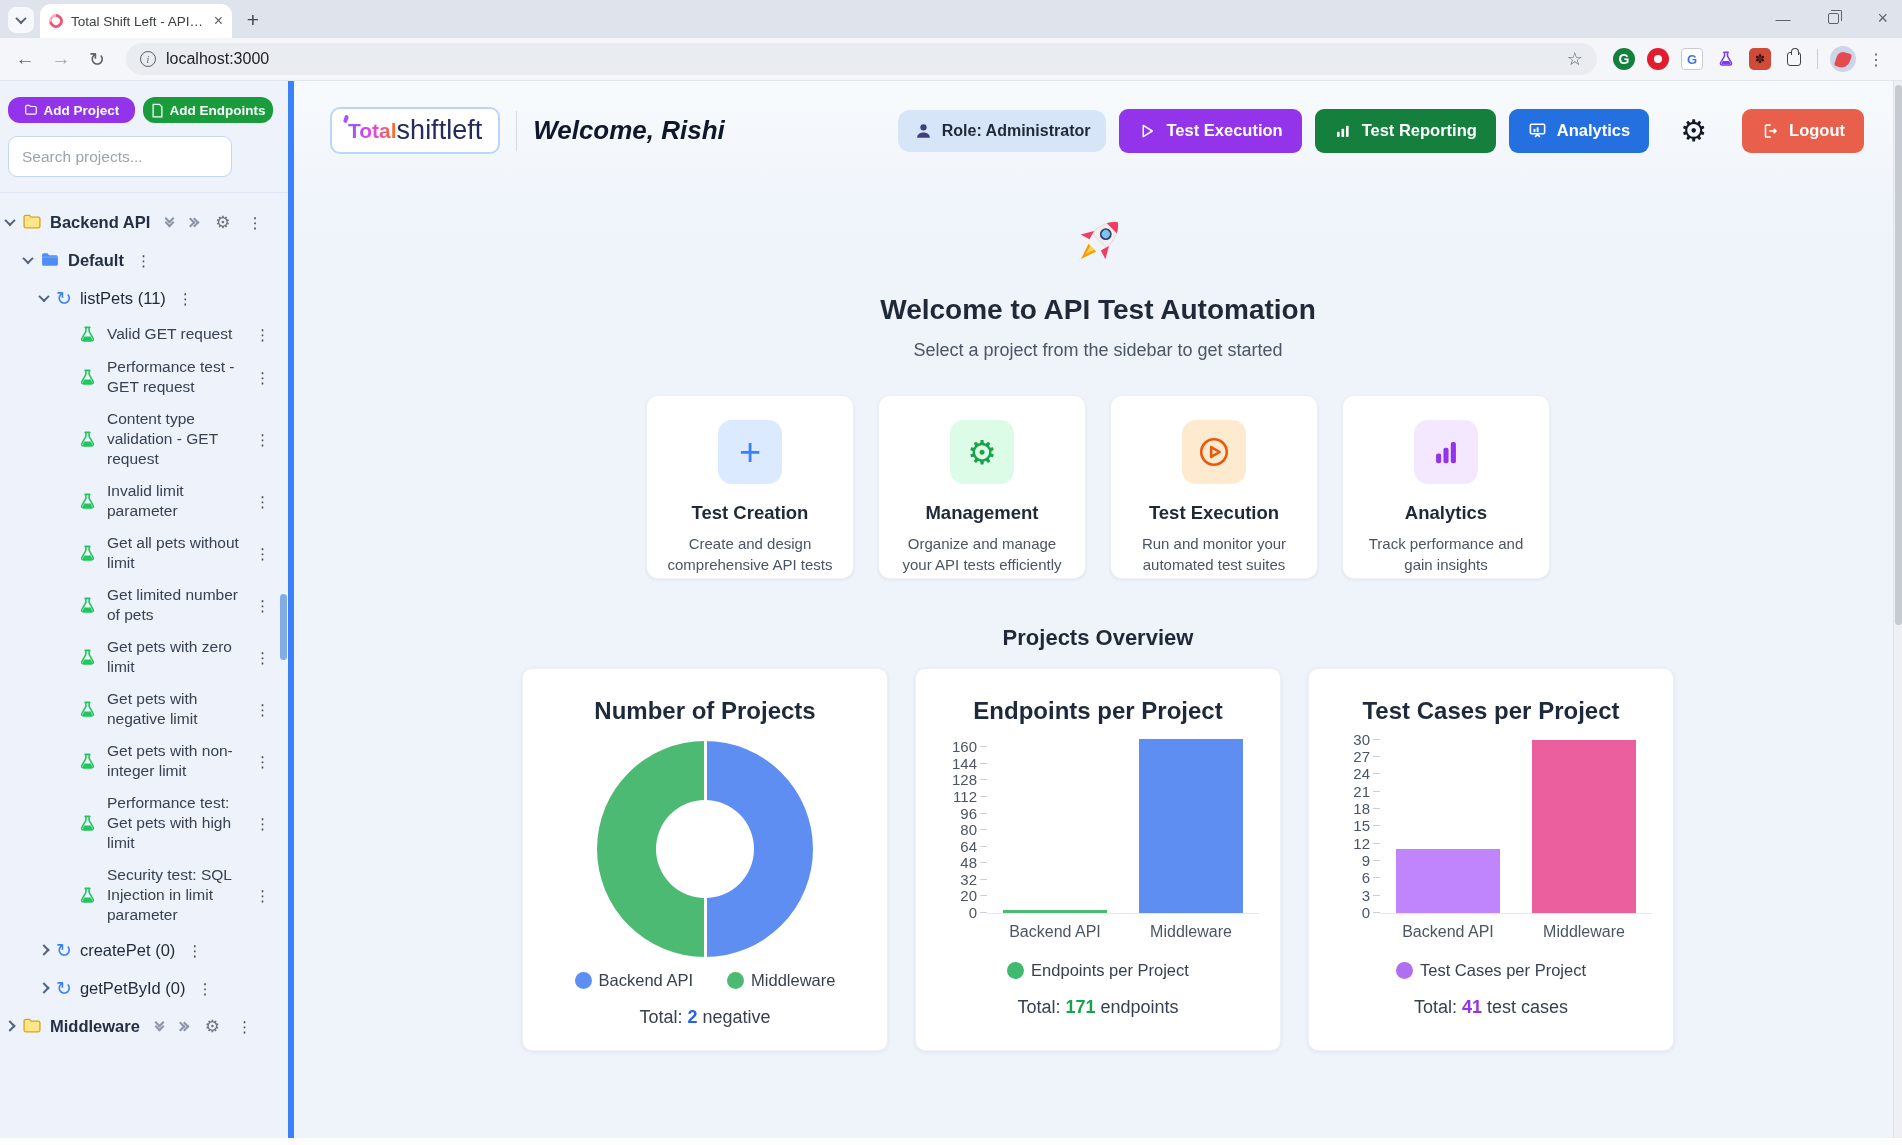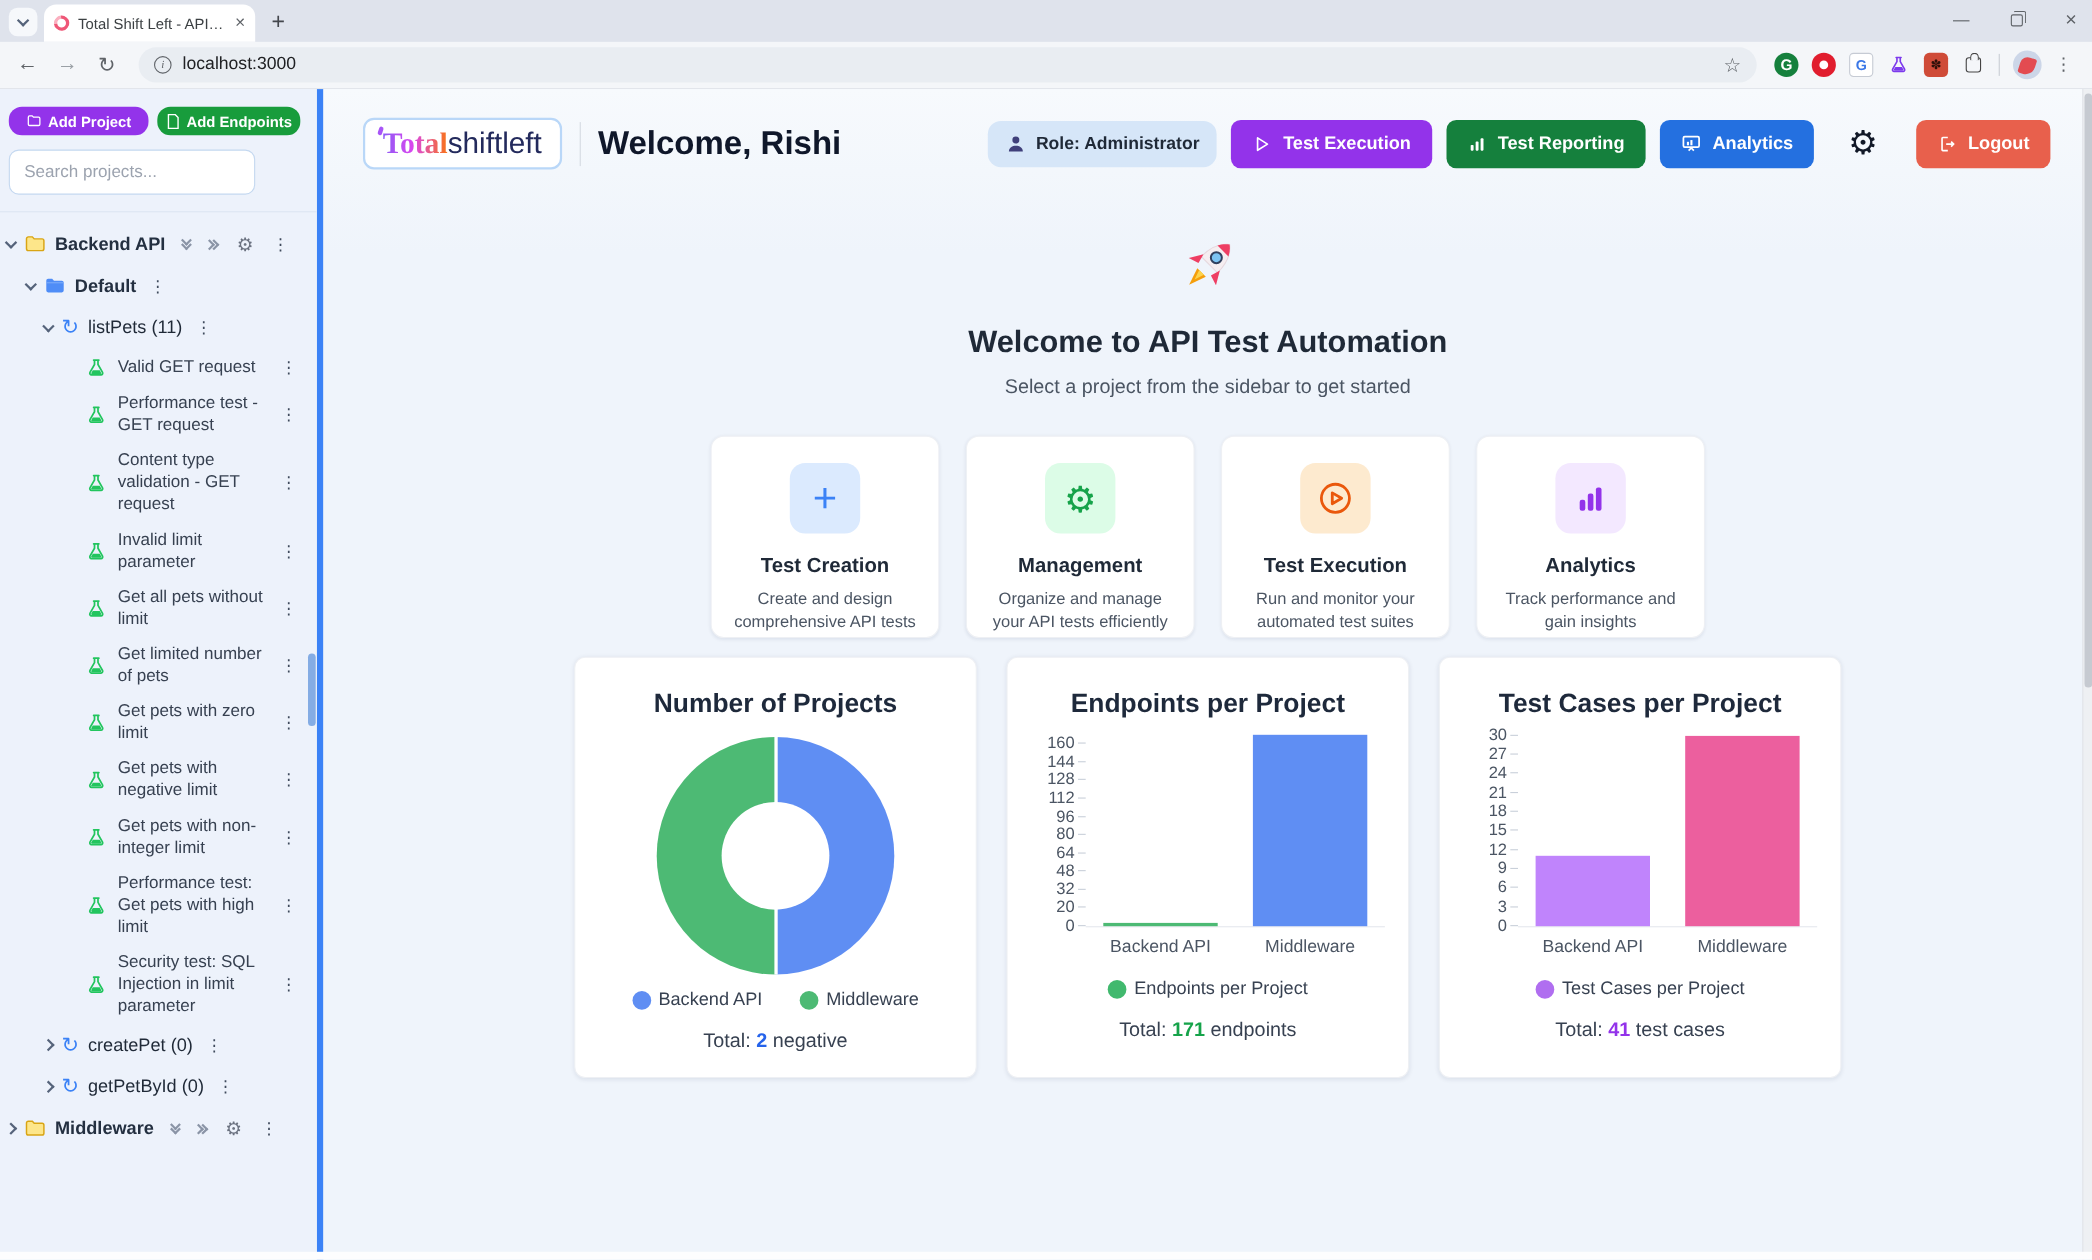--- a/index.html
+++ b/index.html
@@ -70,24 +70,24 @@
   .extras { display:flex; align-items:center; gap:17px; margin-left:16px; }
   .kebab-right { margin-left:auto; margin-right:8px; }
   .sb-scroll-thumb { position:absolute; right:1px; top:513px; width:7px; height:66px; background:#84ace4; border-radius:4px; }
   .vdivider { width:6px; flex:none; background:#3b82f6; }
 
   
   .main { flex:1; position:relative; background:linear-gradient(180deg,#f7fafd 0%,#eff4fb 14%); overflow:hidden; }
   .appbar { display:flex; align-items:center; padding:26px 38px 0 36px; gap:16px; }
   .logo-box { height:47px; padding:0 16px; background:#fff; border:2px solid #b9d7f8; border-radius:10px; display:flex; align-items:center; position:relative; }
   .logo-tick { position:absolute; left:12px; top:6px; width:4px; height:8px; background:#a855f7; border-radius:2px; transform:rotate(18deg); }
-  .logo-total { font-size:27px; font-weight:bold; background:linear-gradient(90deg,#8b5cf6 0%,#d946ef 45%,#f97316 100%); -webkit-background-clip:text; background-clip:text; color:transparent;font-family:Liberation Serif, serif; }
+  .logo-total { font-size:21px; font-weight:bold; background:linear-gradient(90deg,#8b5cf6 0%,#d946ef 45%,#f97316 100%); -webkit-background-clip:text; background-clip:text; color:transparent; }
   .logo-rest { font-size:27px; color:#232a5c; }
   .appbar-sep { width:1px; height:40px; background:#d5dae2; }
-  .welcome { font-size:30px; font-weight:bold; color:#0f172a; }
+  .welcome { font-size:26px; font-weight:bold; color:#0f172a;font-style:italic; }
   .hdr-right { margin-left:auto; display:flex; align-items:center; gap:13px; }
   .role-pill { height:42px; background:#d6e6f8; border-radius:12px; display:flex; align-items:center; gap:9px; padding:0 16px; }
   .role-pill span { font-size:16px; font-weight:bold; color:#1f2937; }
   .hbtn { height:44px; border:none; border-radius:9px; color:#fff; font-size:16.5px; font-weight:bold; display:flex; align-items:center; gap:10px; padding:0 19px; font-family:inherit; }
   .hbtn-purple { background:#9333ea; }
   .hbtn-green { background:#15803d; }
   .hbtn-blue { background:#2470e0; }
   .hbtn-red { background:#e8604c; margin-left:4px; }
   .gear-big { font-size:30px; color:#111827; margin:0 18px; line-height:1; }
 
@@ -457,20 +457,21 @@
                 <rect x="5" y="13" width="3.6" height="7" rx="1.4" fill="#9333ea"></rect>
                 <rect x="10.2" y="9" width="3.6" height="11" rx="1.4" fill="#9333ea"></rect>
                 <rect x="15.4" y="5" width="3.6" height="15" rx="1.4" fill="#9333ea"></rect>
               </svg>
             </div>
             <div class="ftitle">Analytics</div>
             <div class="fdesc">Track performance and gain insights</div>
           </div>
         </section>
 
+      <div class="overview-title">Projects Overview</div>
 
       <section class="charts">
 
         <div class="ccard">
           <div class="ctitle">Number of Projects</div>
           <div class="donut" id="donut" style="background: conic-gradient(rgb(95, 142, 243) 0deg, rgb(95, 142, 243) 50%, rgb(77, 186, 116) 50%, rgb(77, 186, 116) 100%);">
             <div class="dsep"></div>
             <div class="hole"></div>
           </div>
           <div class="legend">

